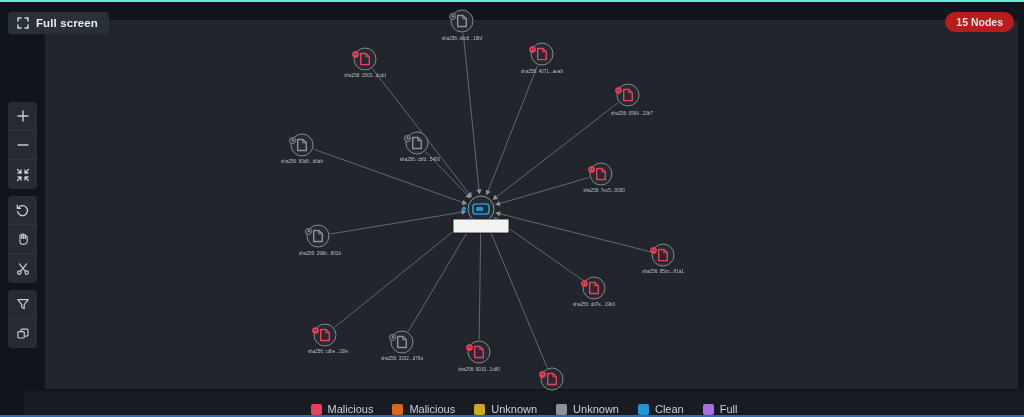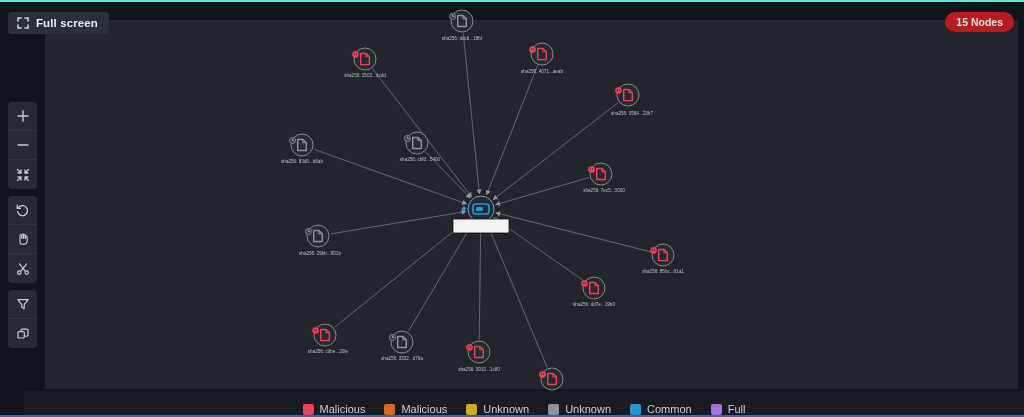--- a/index.html
+++ b/index.html
@@ -364,21 +364,21 @@
       <div class="lg-item">
         <span class="lg-swatch" style="background: rgb(207, 168, 27);"></span>
         <span class="lg-label">Unknown</span>
       </div>
       <div class="lg-item">
         <span class="lg-swatch" style="background: rgb(138, 146, 156);"></span>
         <span class="lg-label">Unknown</span>
       </div>
       <div class="lg-item">
         <span class="lg-swatch" style="background: rgb(33, 150, 212);"></span>
-        <span class="lg-label">Common</span>
+        <span class="lg-label">Clean</span>
       </div>
       <div class="lg-item">
         <span class="lg-swatch" style="background: rgb(167, 112, 221);"></span>
         <span class="lg-label">Full</span>
       </div>
     </div>
 
 </div>
 
 </body></html>

